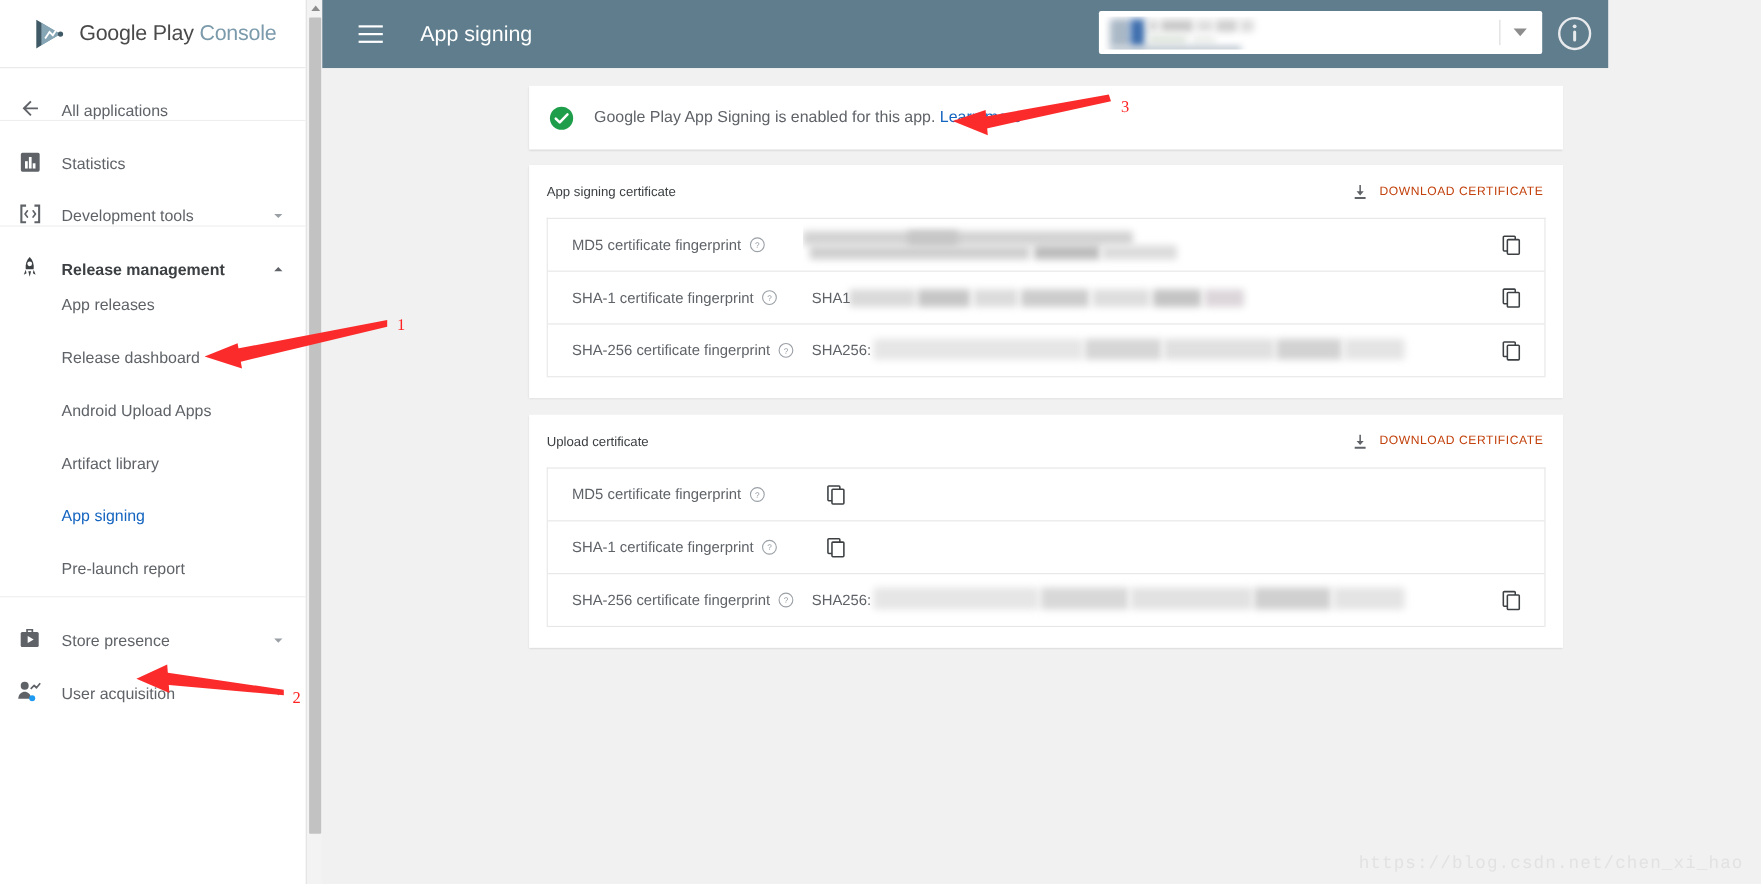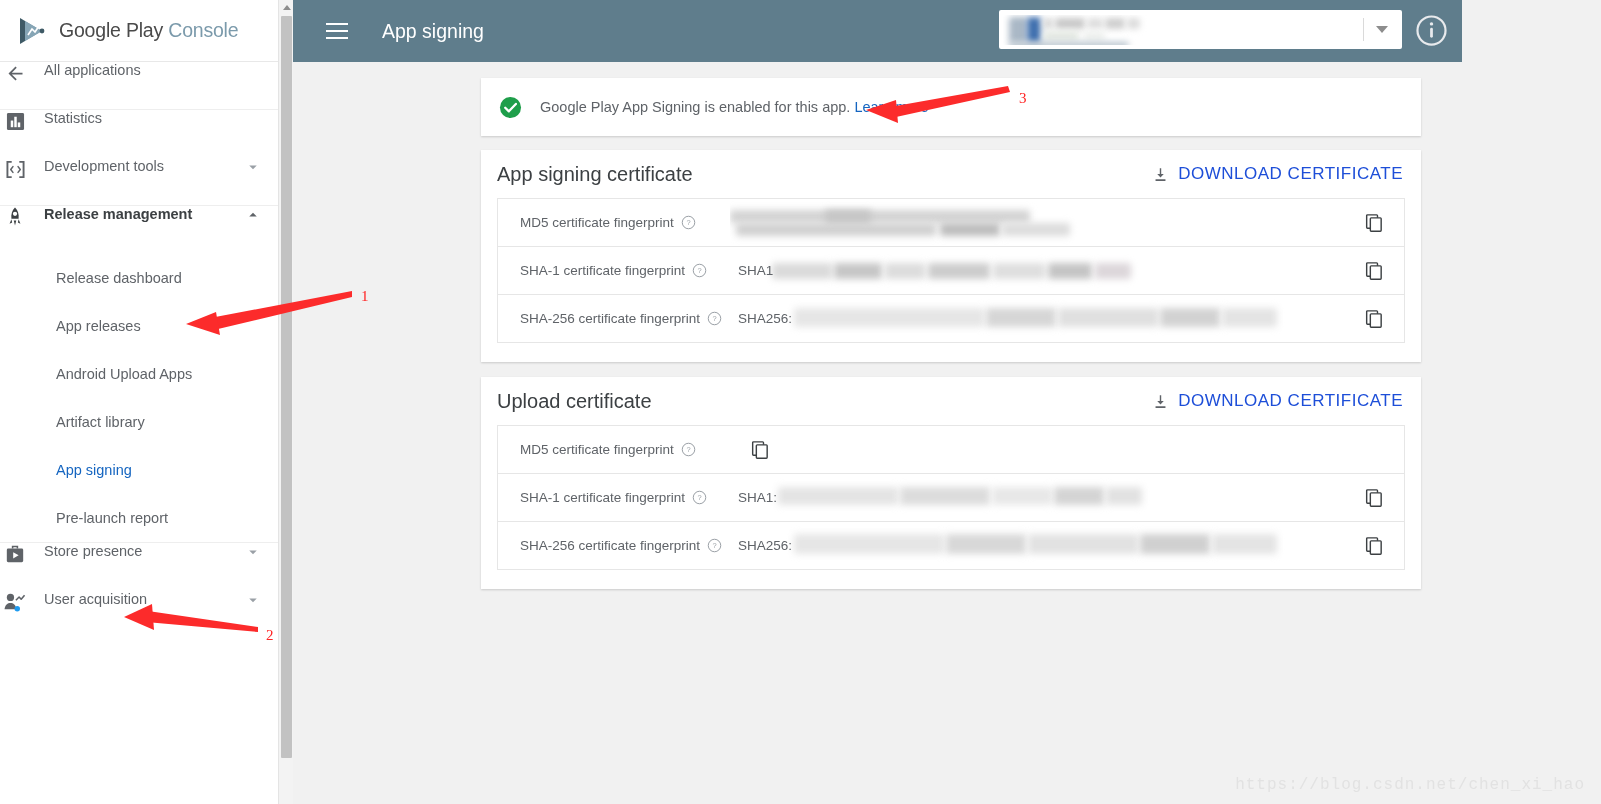--- a/index.html
+++ b/index.html
@@ -11,30 +11,30 @@
     background: #ffffff;
   }
   #root { position: relative; width: 1601px; height: 804px; background:#f1f1f1; }
 
   
   #sidebar {
     position: absolute; left:0; top:0; width:278px; height:804px;
     background:#ffffff; overflow:hidden;
   }
   .brand {
-    height:62px; display:flex; align-items:center; padding-left:17px;
+    height:62px; display:flex; align-items:center; padding-left:30px;
     border-bottom:1px solid #e8e8e8;
   }
   .brand-logo { width:30px; height:30px; margin-right:12px; flex:none; }
   .brand-text { font-size:19.5px; letter-spacing:-0.2px; white-space:nowrap; }
   .brand-text .g1 { color:#4a4a4a; }
   .brand-text .g2 { color:#7b9aab; }
 
   .nav-row {
-    height:48px; display:flex; align-items:flex-start; padding-left:2px; padding-right:16px;
+    height:48px; display:flex; align-items:flex-end; padding-left:14px; padding-right:16px;
     cursor:pointer; position:relative;
   }
   .nav-row.sep-below { border-bottom:1px solid #eeeeee; }
   .nav-ico {
     width:26px; height:22px; flex:none; margin-right:16px;
     display:flex; align-items:center; justify-content:center; color:#5f6368;
   }
   .nav-label { font-size:14.5px; color:#5f6368; white-space:nowrap; flex:1; }
   .nav-row.bold .nav-label { color:#3c4043; font-weight:bold; }
   .chev { width:18px; height:18px; flex:none; color:#9aa0a6; }
@@ -107,26 +107,26 @@
   #banner-text { font-size:14.5px; color:#5f6368; }
   #banner-link { color:#1565c0; cursor:pointer; }
 
   .cert-card { position:absolute; left:188px; width:940px; }
   #card-app { top:88px; height:212px; }
   #card-upload { top:315px; height:212px; }
 
   .card-head {
     height:48px; display:flex; align-items:center; padding:0 18px 0 16px;
   }
-  .card-title { font-size:20px; color:#3c4043; flex:1; }
+  .card-title { font-size:12px; color:#3c4043; flex:1; }
   .dl-btn {
     display:flex; align-items:center; cursor:pointer; color:#5f6368;
   }
   .dl-ico { width:17px;height:17px;margin-right:9px; flex:none;}
-  .dl-label { font-size:17px; letter-spacing:0.5px; color:#1d4ed8; white-space:nowrap; }
+  .dl-label { font-size:11px; letter-spacing:0.5px; color:#c2410c; white-space:nowrap; }
 
   .fp-table { margin:0 16px; border:1px solid #e6e6e6; border-bottom:none; }
   .fp-row {
     height:48px; display:flex; align-items:center;
     border-bottom:1px solid #e6e6e6; position:relative;
   }
   .fp-label {
     width:232px; flex:none; padding-left:22px;
     font-size:13.5px; color:#5f6368; display:flex; align-items:center;
   }
@@ -232,24 +232,24 @@
       </span>
       <span class="nav-label">Release management</span>
       <span class="chev">
         <svg viewBox="0 0 24 24" width="18" height="18">
             <path d="M7 14l5-5 5 5z" fill="#5f6368"></path>
           </svg>
       </span>
     </div>
 
     <div class="sub-row">
+      <span class="sub-label">App releases</span>
+    </div>
+    <div class="sub-row">
       <span class="sub-label">Release dashboard</span>
-    </div>
-    <div class="sub-row">
-      <span class="sub-label">App releases</span>
     </div>
     <div class="sub-row">
       <span class="sub-label">Android Upload Apps</span>
     </div>
     <div class="sub-row">
       <span class="sub-label">Artifact library</span>
     </div>
     <div class="sub-row active">
       <span class="sub-label">App signing</span>
     </div>
@@ -491,28 +491,20 @@
         <div class="fp-row">
           <span class="fp-label">
             <span>SHA-1 certificate fingerprint</span>
             <span class="q-ico">
               <svg viewBox="0 0 24 24" width="15" height="15">
                 <circle cx="12" cy="12" r="10" fill="none" stroke="#9aa0a6" stroke-width="1.6"></circle>
                 <text x="12" y="16.6" text-anchor="middle" font-size="12" fill="#9aa0a6" font-family="Liberation Sans, sans-serif">?</text>
               </svg>
             </span>
           </span>
-          <span class="fp-val">
-            <span class="fp-prefix">SHA1:</span>
-            <span class="blurbar" style="left:48px;top:13px;width:120px;height:18px;background:#e4e4e4;"></span>
-            <span class="blurbar" style="left:170px;top:13px;width:90px;height:18px;background:#dcdcdc;"></span>
-            <span class="blurbar" style="left:262px;top:13px;width:60px;height:18px;background:#e8e8e8;"></span>
-            <span class="blurbar" style="left:324px;top:13px;width:50px;height:18px;background:#d4d4d4;"></span>
-            <span class="blurbar" style="left:376px;top:13px;width:36px;height:18px;background:#e2e2e2;"></span>
-          </span>
           <span class="copy-btn">
             <span class="copy-ico">
               <svg viewBox="0 0 24 24" width="20" height="20">
                 <rect x="3.2" y="2.2" width="13" height="16" rx="1" fill="none" stroke="#3c4043" stroke-width="1.7"></rect>
                 <rect x="7.6" y="5.8" width="13" height="16" rx="1" fill="#ffffff" stroke="#3c4043" stroke-width="1.7"></rect>
               </svg>
             </span>
           </span>
         </div>
 

